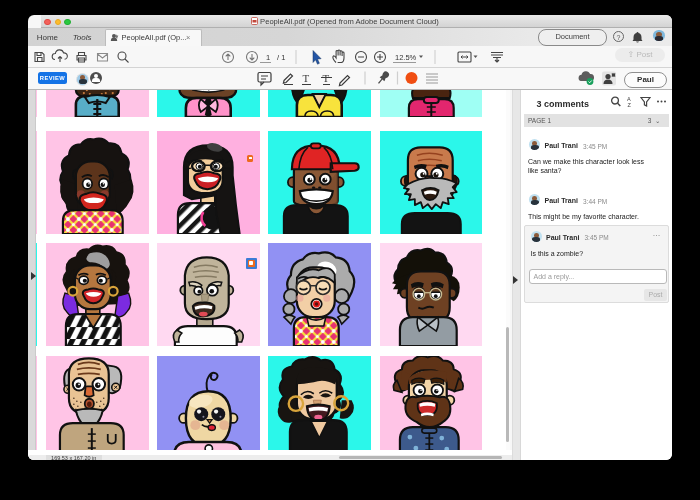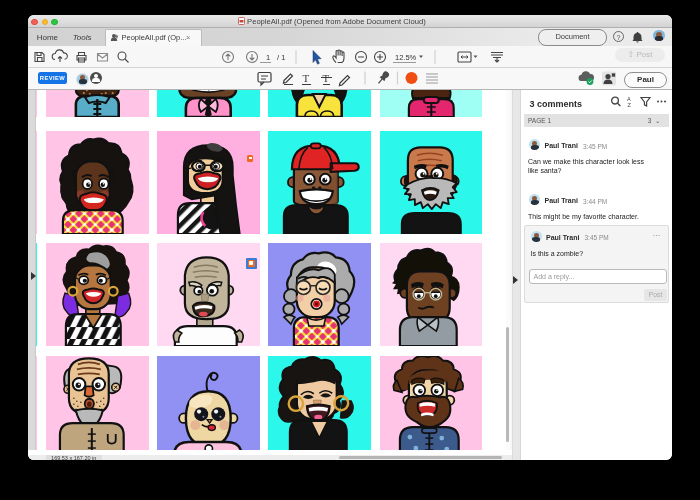--- a/index.html
+++ b/index.html
@@ -2,21 +2,21 @@
 <html><head>
 <meta charset="utf-8">
 <style>
   html,body{margin:0;padding:0;}
   body{width:700px;height:500px;background:#000;position:relative;overflow:hidden;
        font-family:"Liberation Sans",sans-serif;}
   #win{position:absolute;left:28px;top:15px;width:644px;height:445px;border-radius:6px;
        background:#f7f7f7;overflow:hidden;}
   .abs{position:absolute;}
   
-  #titlebar{position:absolute;left:0;top:0;width:644px;height:12px;
+  #titlebar{position:absolute;left:13px;top:0;width:644px;height:12px;
     background:linear-gradient(#e9e9e9,#d3d3d3);border-bottom:1px solid #b0b0b0;}
   .light{position:absolute;top:3.7px;width:4.6px;height:4.6px;border-radius:50%;}
   #title{position:absolute;left:210px;top:2px;font-size:7.6px;color:#3c3c3c;white-space:nowrap;}
   
   #tabbar{position:absolute;left:0;top:13px;width:644px;height:17.5px;
     background:linear-gradient(90deg,#d2d2d2 0%,#d6d6d6 40%,#e9e9e9 78%,#ebebeb 100%);}
   .tabtxt{position:absolute;top:4.5px;font-size:8px;color:#383838;text-align:center;}
   #activetab{position:absolute;left:77px;top:0.5px;width:97px;height:17px;background:#f8f8f8;
     border:1px solid #bcbcbc;border-bottom:none;border-radius:2px 2px 0 0;box-sizing:border-box;}
   #pfb{position:absolute;left:510px;top:1px;width:67px;height:14.5px;border:1px solid #8a8a8a;
@@ -44,21 +44,21 @@
   #vhandle{position:absolute;left:0.5px;top:237.5px;width:3.4px;height:115px;background:#b9b9b9;border-radius:2px;}
   #divider{position:absolute;left:483.5px;top:74.5px;width:9px;height:370.5px;background:#e7e7e7;
     border-left:1px solid #dcdcdc;border-right:1px solid #d8d8d8;box-sizing:border-box;}
   #bottombar{position:absolute;left:0;top:434.5px;width:483.5px;height:10.5px;background:#fff;}
   #graybar{position:absolute;left:0;top:5px;width:483.5px;height:5.5px;background:#ededed;}
   #dimsbox{position:absolute;left:17.9px;top:5px;width:55.7px;height:5.5px;background:#dedede;
     font-size:5.5px;color:#3a3a3a;text-align:center;line-height:6px;}
   #hhandle{position:absolute;left:311px;top:6px;width:163px;height:3.6px;background:#b5b5b5;border-radius:2px;}
   
   #panel{position:absolute;left:492.5px;top:74.5px;width:151.5px;height:370.5px;background:#fff;}
-  #pheader{position:absolute;left:9px;top:9px;font-size:9px;font-weight:bold;color:#2a2a2a;}
+  #pheader{position:absolute;left:16px;top:9px;font-size:9px;font-weight:bold;color:#2a2a2a;}
   #pagebar{position:absolute;left:3px;top:24.5px;width:145px;height:13.2px;background:#e2e2e2;}
   .cmt-name{font-weight:bold;font-size:7px;color:#2a2a2a;}
   .cmt-time{font-size:6.5px;color:#8a8a8a;}
   .cmt-body{position:absolute;font-size:7px;color:#222;line-height:9.5px;}
   .avatar{position:absolute;width:11px;height:11px;border-radius:50%;overflow:hidden;}
 </style>
 </head>
 <body>
 <div id="win">
 

